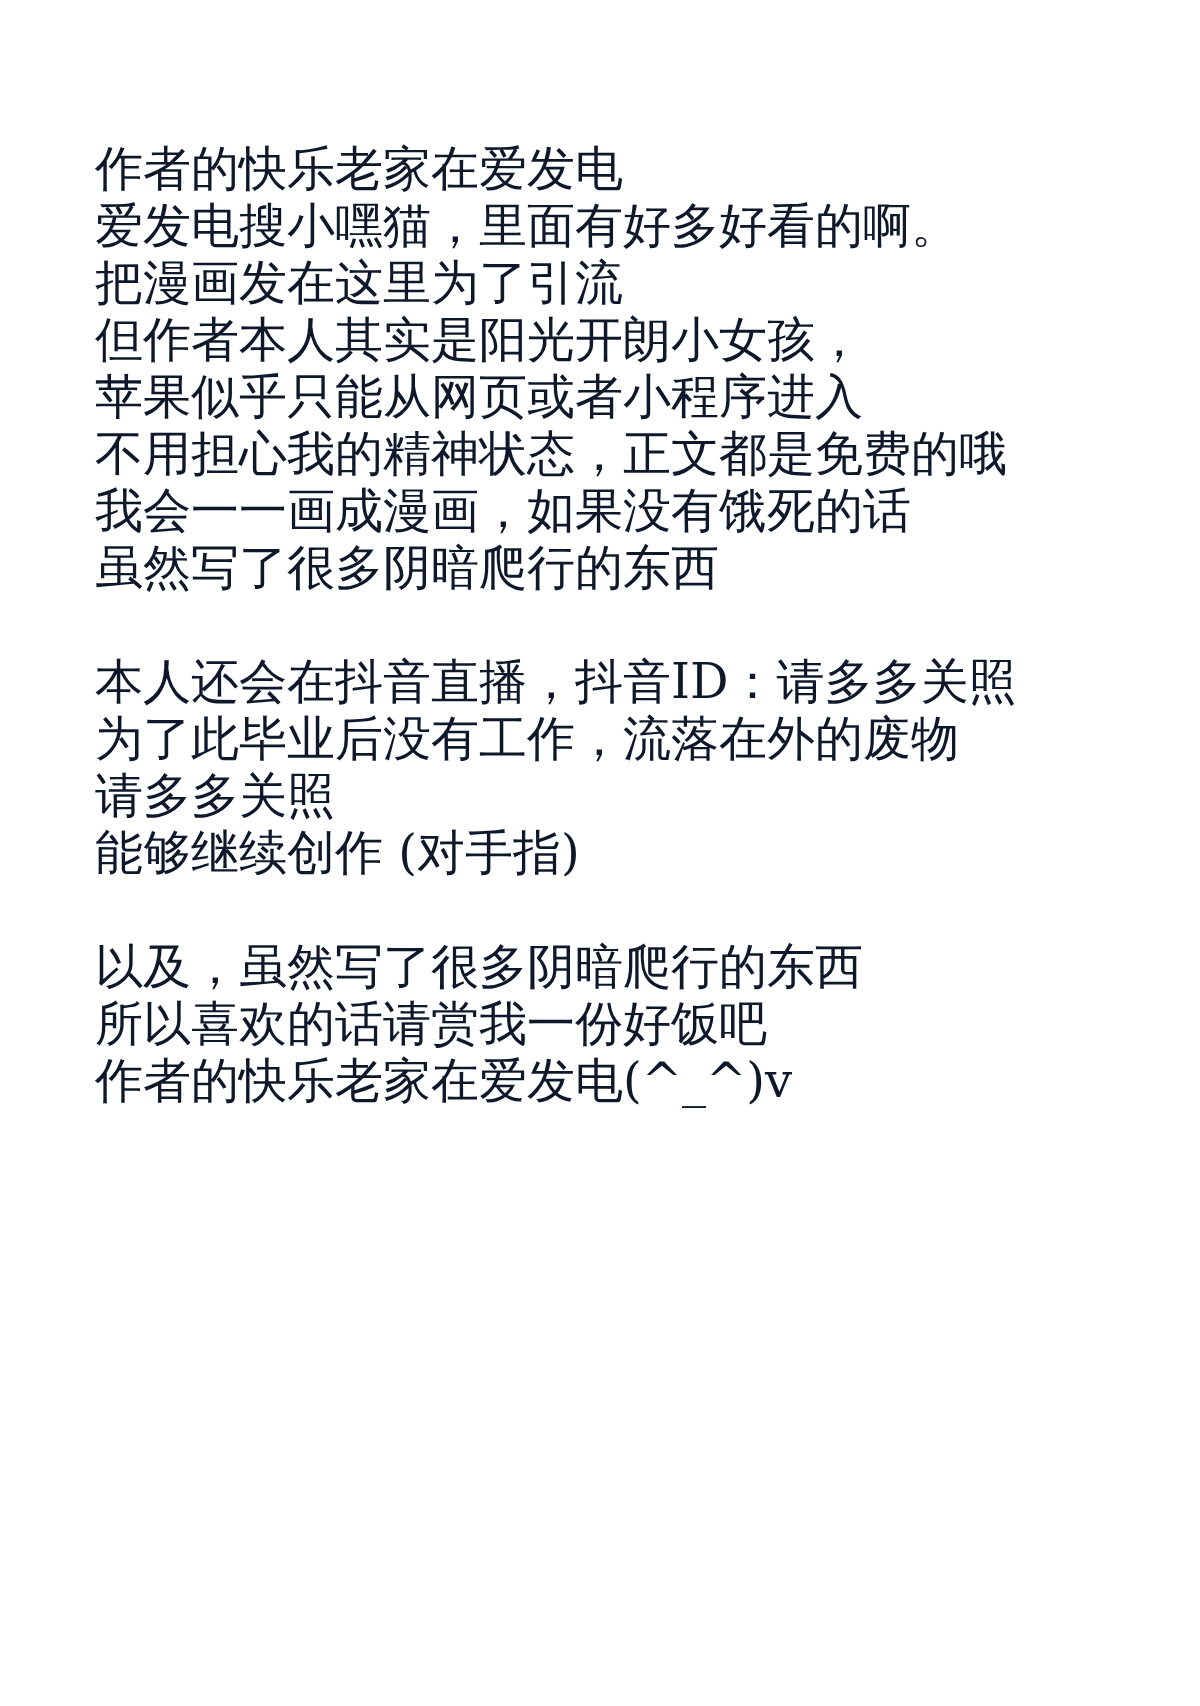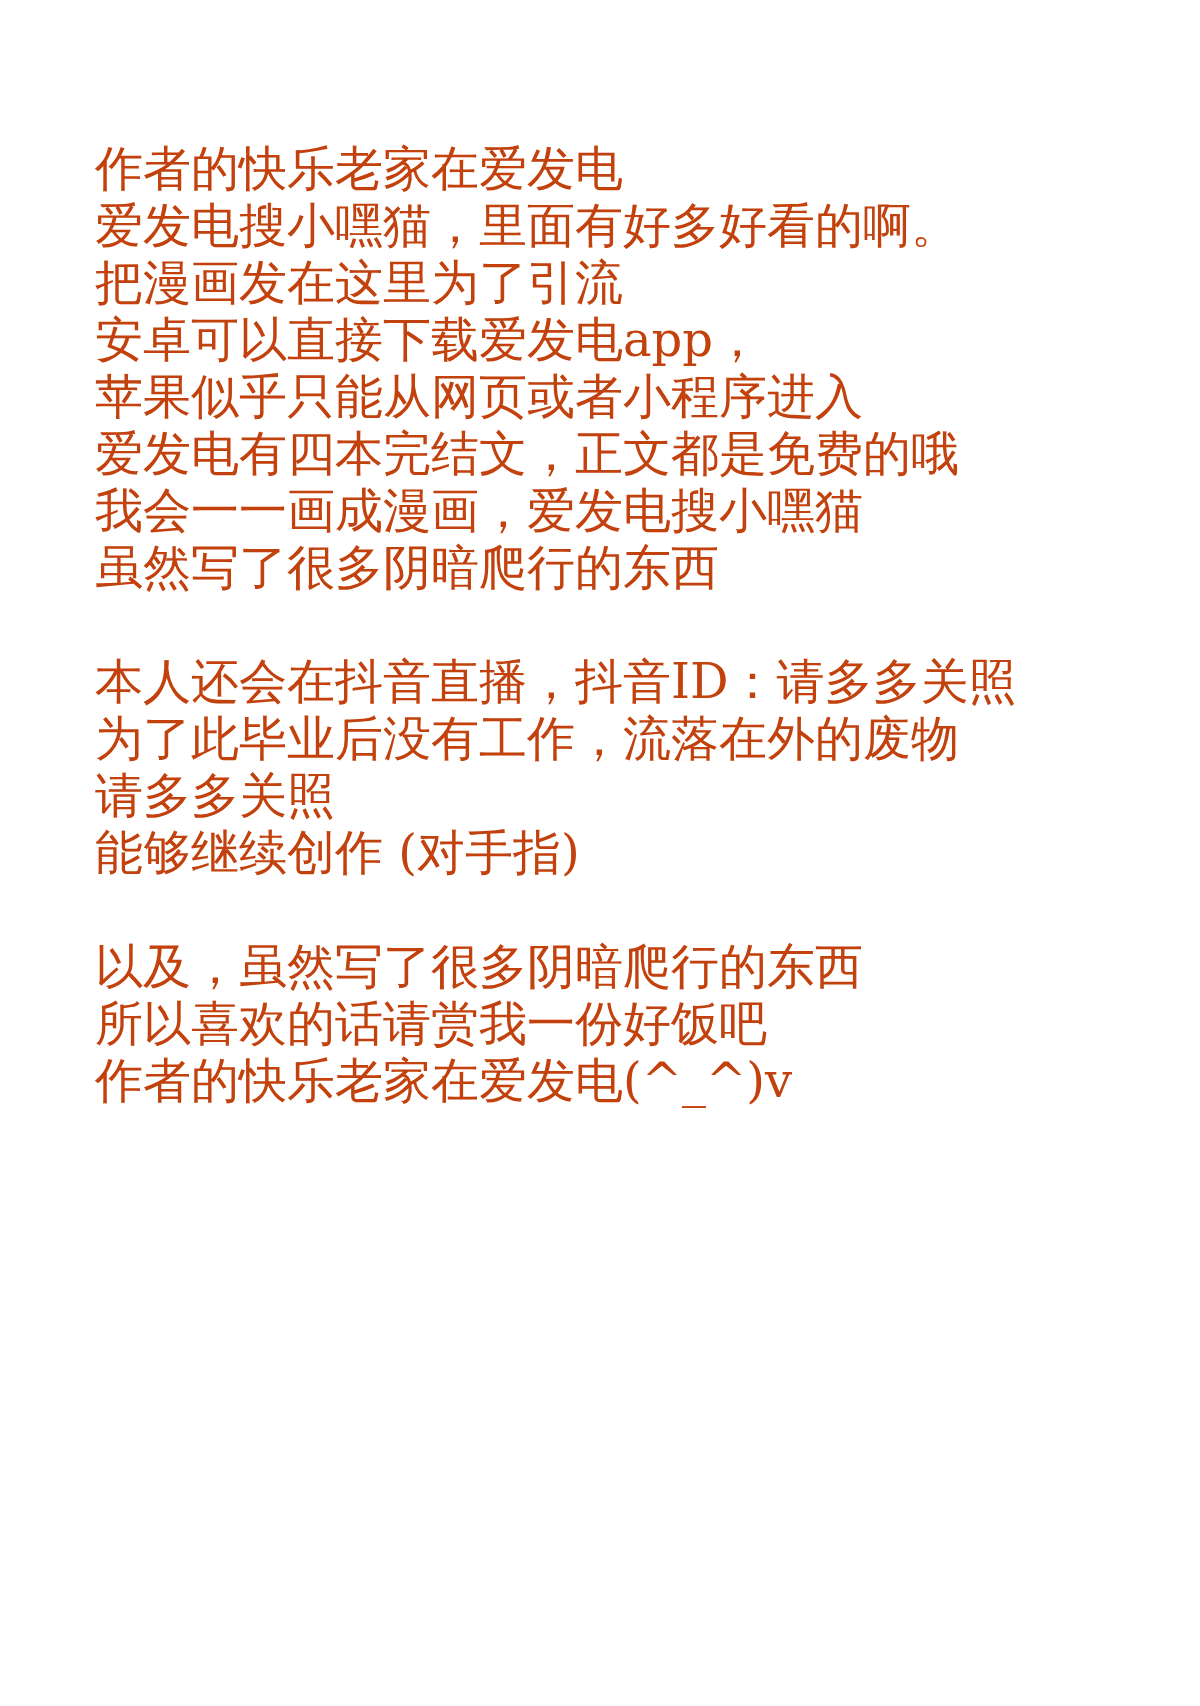--- a/index.html
+++ b/index.html
@@ -37,29 +37,29 @@
   }
   .line {
     white-space: nowrap;
     height: 57px;
   }
 </style>
 </head>
 <body style="background: rgb(255, 255, 255);">
 
 <div class="page">
-  <div class="note" id="author-note" style="color: #c2410c;">
+  <div class="note" id="author-note" style="color: #0f172a;">
       <div class="para">
         <div class="line">作者的快乐老家在爱发电</div>
         <div class="line">爱发电搜小嘿猫，里面有好多好看的啊。</div>
         <div class="line">把漫画发在这里为了引流</div>
-        <div class="line">安卓可以直接下载爱发电app，</div>
+        <div class="line">但作者本人其实是阳光开朗小女孩，</div>
         <div class="line">苹果似乎只能从网页或者小程序进入</div>
-        <div class="line">爱发电有四本完结文，正文都是免费的哦</div>
-        <div class="line">我会一一画成漫画，爱发电搜小嘿猫</div>
+        <div class="line">不用担心我的精神状态，正文都是免费的哦</div>
+        <div class="line">我会一一画成漫画，如果没有饿死的话</div>
         <div class="line">虽然写了很多阴暗爬行的东西</div>
       </div>
       <div class="para">
         <div class="line">本人还会在抖音直播，抖音ID：请多多关照</div>
         <div class="line">为了此毕业后没有工作，流落在外的废物</div>
         <div class="line">请多多关照</div>
         <div class="line">能够继续创作 (对手指)</div>
       </div>
       <div class="para">
         <div class="line">以及，虽然写了很多阴暗爬行的东西</div>

